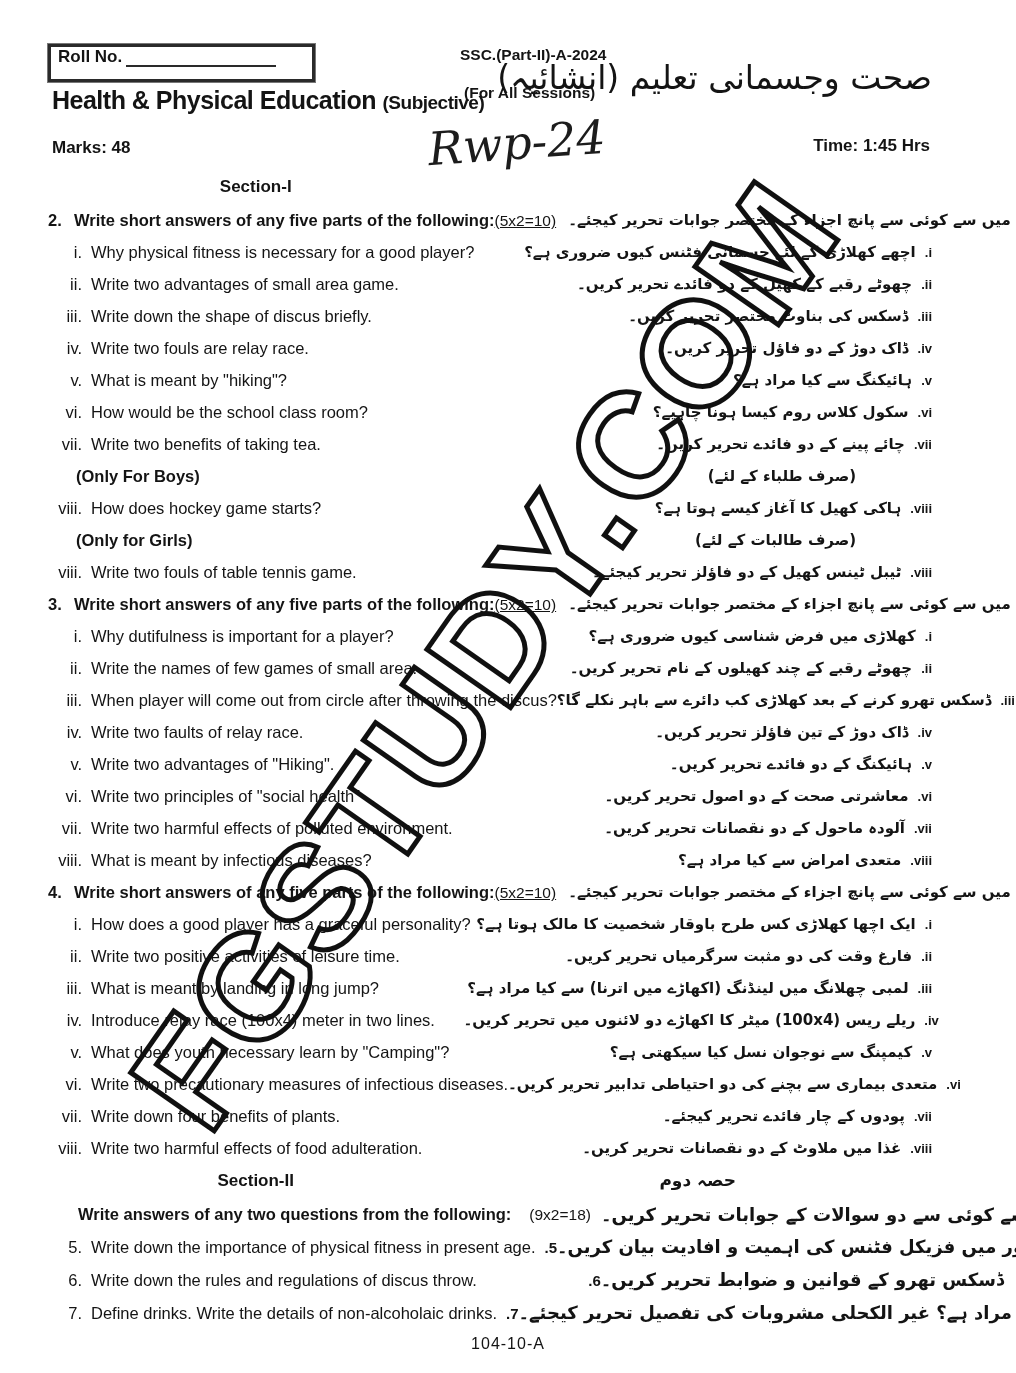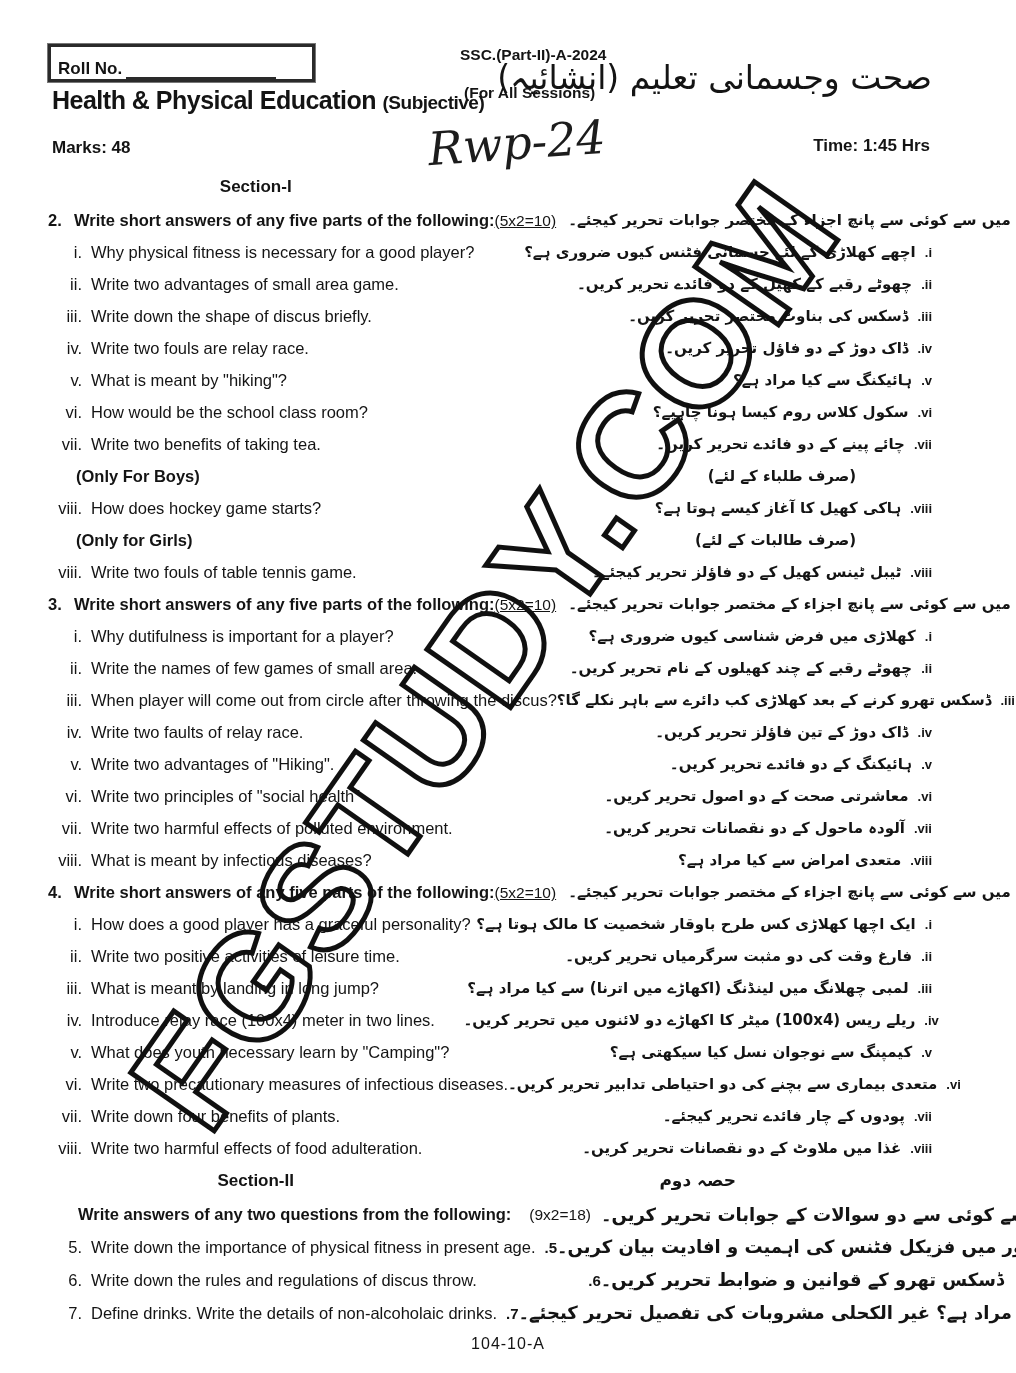--- a/index.html
+++ b/index.html
@@ -6,21 +6,21 @@
   .page{
     position:relative;width:1016px;height:1373px;background:#ffffff;
     font-family:"Liberation Sans",sans-serif;color:#141414;overflow:hidden;
     margin:0 auto;
   }
   
   .hdr{position:relative;height:176px;}
   .roll-box{
     position:absolute;left:48px;top:44px;width:254px;height:32px;
     border:3px solid #2a2a2a;box-shadow:0 0 0 1px #777;
-    display:flex;align-items:flex-end;padding-left:7px;font-size:17px;font-weight:bold;
+    display:flex;align-items:flex-start;padding-left:7px;font-size:17px;font-weight:bold;
   }
   .roll-line{display:inline-block;width:150px;border-bottom:2px solid #2a2a2a;height:18px;margin-left:4px;}
   .paper-code{position:absolute;left:460px;top:46px;font-size:15.5px;font-weight:bold;}
   .session-note{position:absolute;left:464px;top:84px;font-size:15.5px;font-weight:bold;}
   .title-en{position:absolute;left:52px;top:86px;font-size:25px;font-weight:bold;letter-spacing:-0.5px;}
   .title-en .sub{font-size:19px;}
   .marks-label{position:absolute;left:52px;top:138px;font-size:17px;font-weight:bold;}
   .time-label{position:absolute;right:86px;top:136px;font-size:17px;font-weight:bold;text-align:right;}
   .title-ur{position:absolute;right:84px;top:58px;font-size:33px;font-weight:normal;
     font-family:"DejaVu Sans",sans-serif;direction:rtl;}

